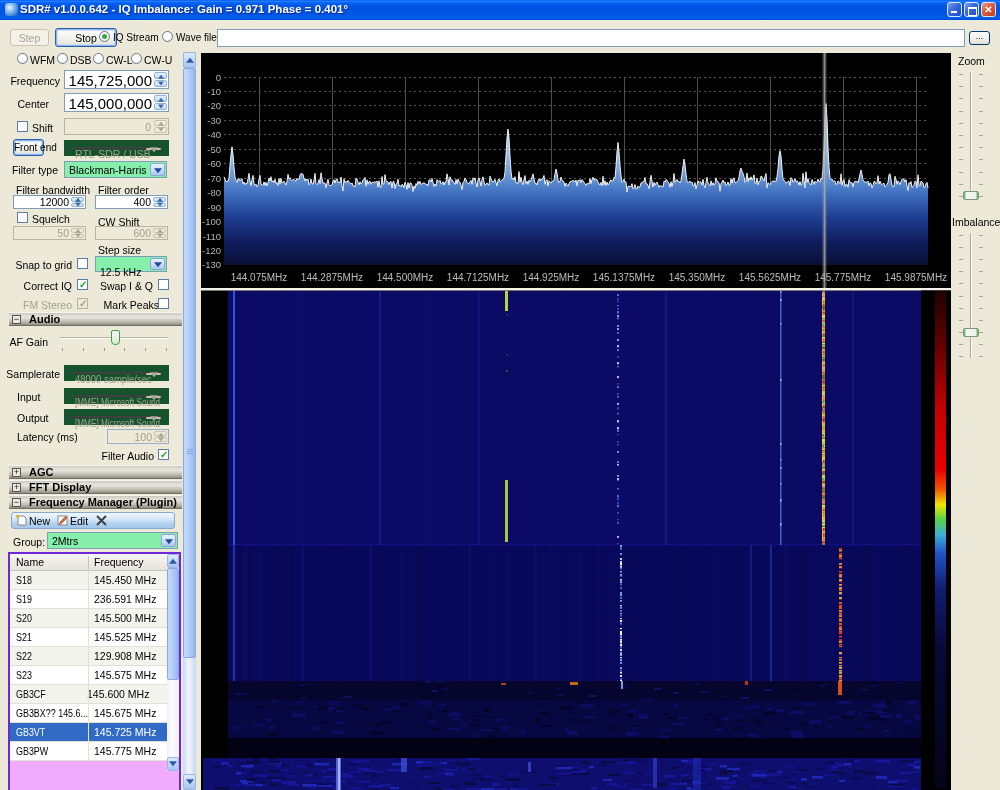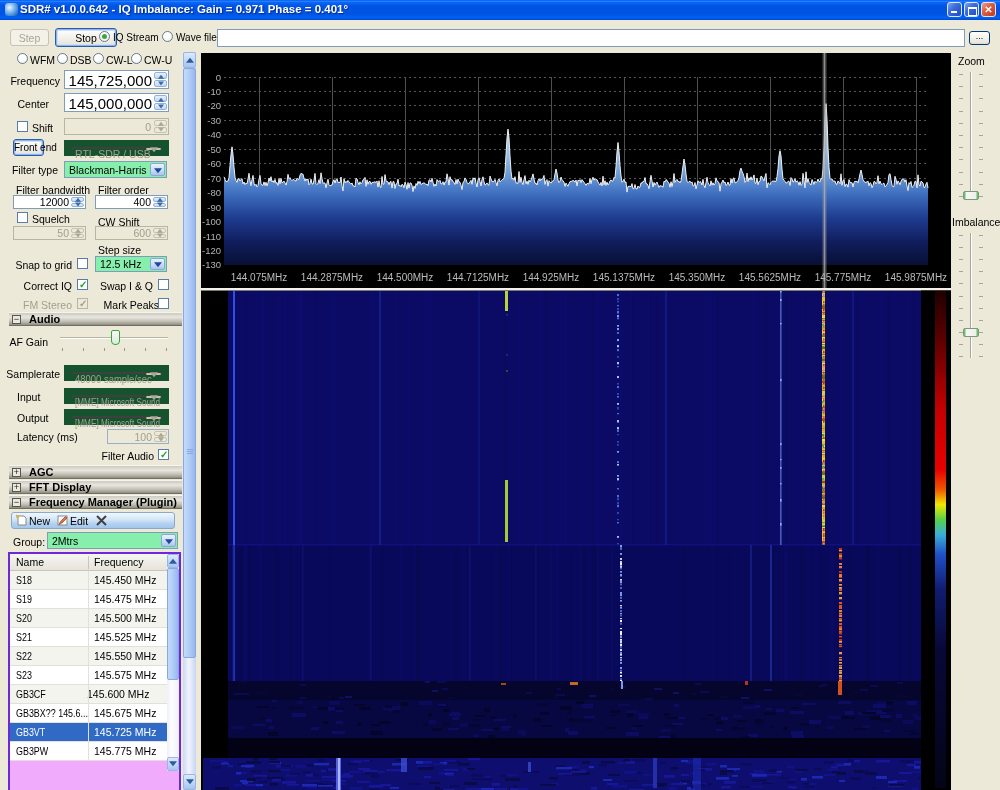--- a/index.html
+++ b/index.html
@@ -140,21 +140,21 @@
     <div class="abs" style="right:16px;top:0px">600</div>
     <div class="abs spin" style="top:1px;bottom:1px">
       <div class="spbd"></div>
       <div class="spbd dn"></div>
     </div>
   </div>
 <div class="abs lbl" style="left:98px;top:244px">Step size</div>
 <div class="abs rlab" style="left:0;top:259px;width:72px">Snap to grid</div>
 <div class="abs cb" style="left:77px;top:258px"></div>
 <div class="abs combo" style="left:95px;top:256px;width:72px;height:16px">
-    <div class="abs" style="left:4px;top:1px">12.5 kHz</div>
+    <div class="abs" style="left:4px;top:9px">12.5 kHz</div>
     <div class="carr"></div>
   </div>
 <div class="abs rlab" style="left:0;top:280px;width:72px">Correct IQ</div>
 <div class="abs cb" style="left:77px;top:279px">
     <div class="abs check" style="left:1px;top:0px">✓</div>
   </div>
 <div class="abs rlab" style="left:0;top:280px;width:153px">Swap I &amp; Q</div>
 <div class="abs cb" style="left:158px;top:279px"></div>
 <div class="abs rlab glbl" style="left:0;top:299px;width:72px">FM Stereo</div>
 <div class="abs cb-dis" style="left:77px;top:298px">
@@ -241,36 +241,36 @@
       <div style="position:absolute;left:84px;top:2px">Frequency</div>
       <div style="position:absolute;left:78px;top:2px;width:1px;height:13px;background:#c8c5ba"></div>
     </div>
     <div style="position:absolute;left:0;top:17px;width:159px;height:19px;background:#f4f4ef;color:#000;border-bottom:1px solid #e2e0d8">
       <div style="position:absolute;left:6px;top:3px;white-space:nowrap;width:71px;transform:scaleX(0.85);transform-origin:0 0">S18</div>
       <div style="position:absolute;left:84px;top:3px;white-space:nowrap">145.450 MHz</div>
       <div style="position:absolute;left:78px;top:0;width:1px;height:19px;background:#e2e0d8"></div>
     </div>
     <div style="position:absolute;left:0;top:36px;width:159px;height:19px;background:#ffffff;color:#000;border-bottom:1px solid #e2e0d8">
       <div style="position:absolute;left:6px;top:3px;white-space:nowrap;width:71px;transform:scaleX(0.85);transform-origin:0 0">S19</div>
-      <div style="position:absolute;left:84px;top:3px;white-space:nowrap">145.475 MHz</div>
+      <div style="position:absolute;left:84px;top:3px;white-space:nowrap">236.591 MHz</div>
       <div style="position:absolute;left:78px;top:0;width:1px;height:19px;background:#e2e0d8"></div>
     </div>
     <div style="position:absolute;left:0;top:55px;width:159px;height:19px;background:#f4f4ef;color:#000;border-bottom:1px solid #e2e0d8">
       <div style="position:absolute;left:6px;top:3px;white-space:nowrap;width:71px;transform:scaleX(0.85);transform-origin:0 0">S20</div>
       <div style="position:absolute;left:84px;top:3px;white-space:nowrap">145.500 MHz</div>
       <div style="position:absolute;left:78px;top:0;width:1px;height:19px;background:#e2e0d8"></div>
     </div>
     <div style="position:absolute;left:0;top:74px;width:159px;height:19px;background:#ffffff;color:#000;border-bottom:1px solid #e2e0d8">
       <div style="position:absolute;left:6px;top:3px;white-space:nowrap;width:71px;transform:scaleX(0.85);transform-origin:0 0">S21</div>
       <div style="position:absolute;left:84px;top:3px;white-space:nowrap">145.525 MHz</div>
       <div style="position:absolute;left:78px;top:0;width:1px;height:19px;background:#e2e0d8"></div>
     </div>
     <div style="position:absolute;left:0;top:93px;width:159px;height:19px;background:#f4f4ef;color:#000;border-bottom:1px solid #e2e0d8">
       <div style="position:absolute;left:6px;top:3px;white-space:nowrap;width:71px;transform:scaleX(0.85);transform-origin:0 0">S22</div>
-      <div style="position:absolute;left:84px;top:3px;white-space:nowrap">145.550 MHz</div>
+      <div style="position:absolute;left:84px;top:3px;white-space:nowrap">129.908 MHz</div>
       <div style="position:absolute;left:78px;top:0;width:1px;height:19px;background:#e2e0d8"></div>
     </div>
     <div style="position:absolute;left:0;top:112px;width:159px;height:19px;background:#ffffff;color:#000;border-bottom:1px solid #e2e0d8">
       <div style="position:absolute;left:6px;top:3px;white-space:nowrap;width:71px;transform:scaleX(0.85);transform-origin:0 0">S23</div>
       <div style="position:absolute;left:84px;top:3px;white-space:nowrap">145.575 MHz</div>
       <div style="position:absolute;left:78px;top:0;width:1px;height:19px;background:#e2e0d8"></div>
     </div>
     <div style="position:absolute;left:0;top:131px;width:159px;height:19px;background:#f4f4ef;color:#000;border-bottom:1px solid #e2e0d8">
       <div style="position:absolute;left:6px;top:3px;white-space:nowrap;width:71px;transform:scaleX(0.85);transform-origin:0 0">GB3CF</div>
       <div style="position:absolute;left:77px;top:3px;white-space:nowrap">145.600 MHz</div>

